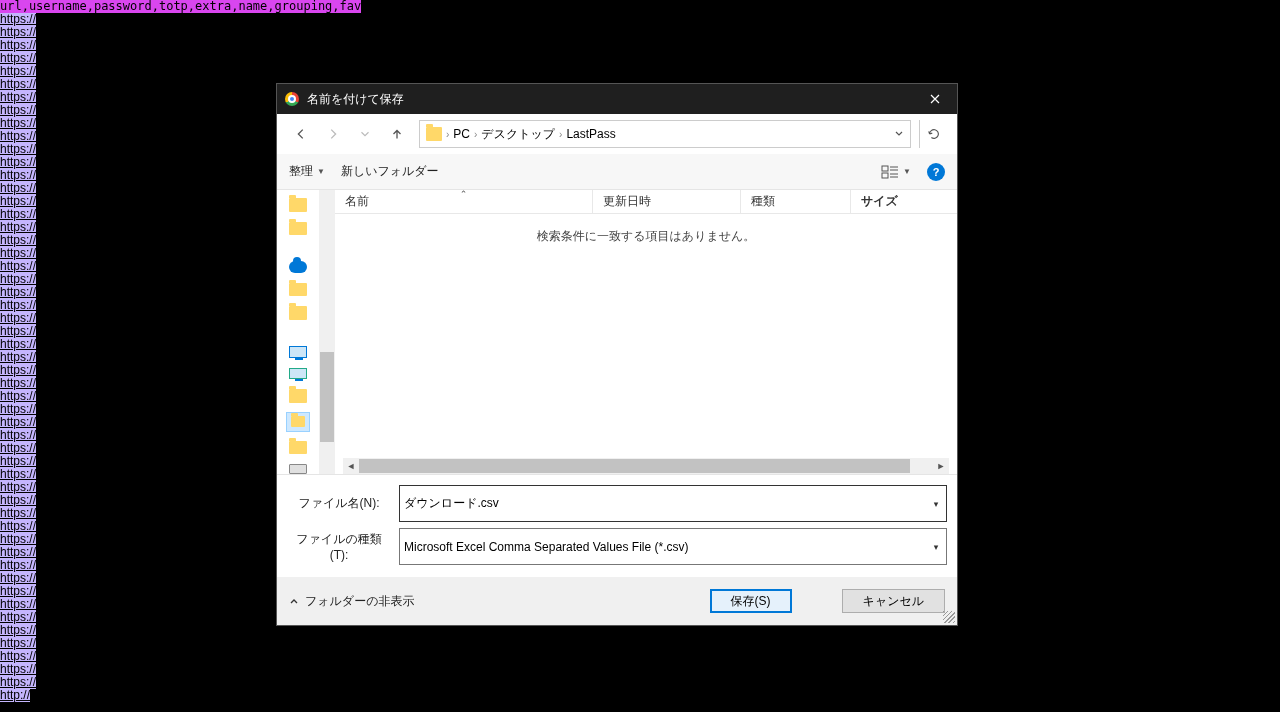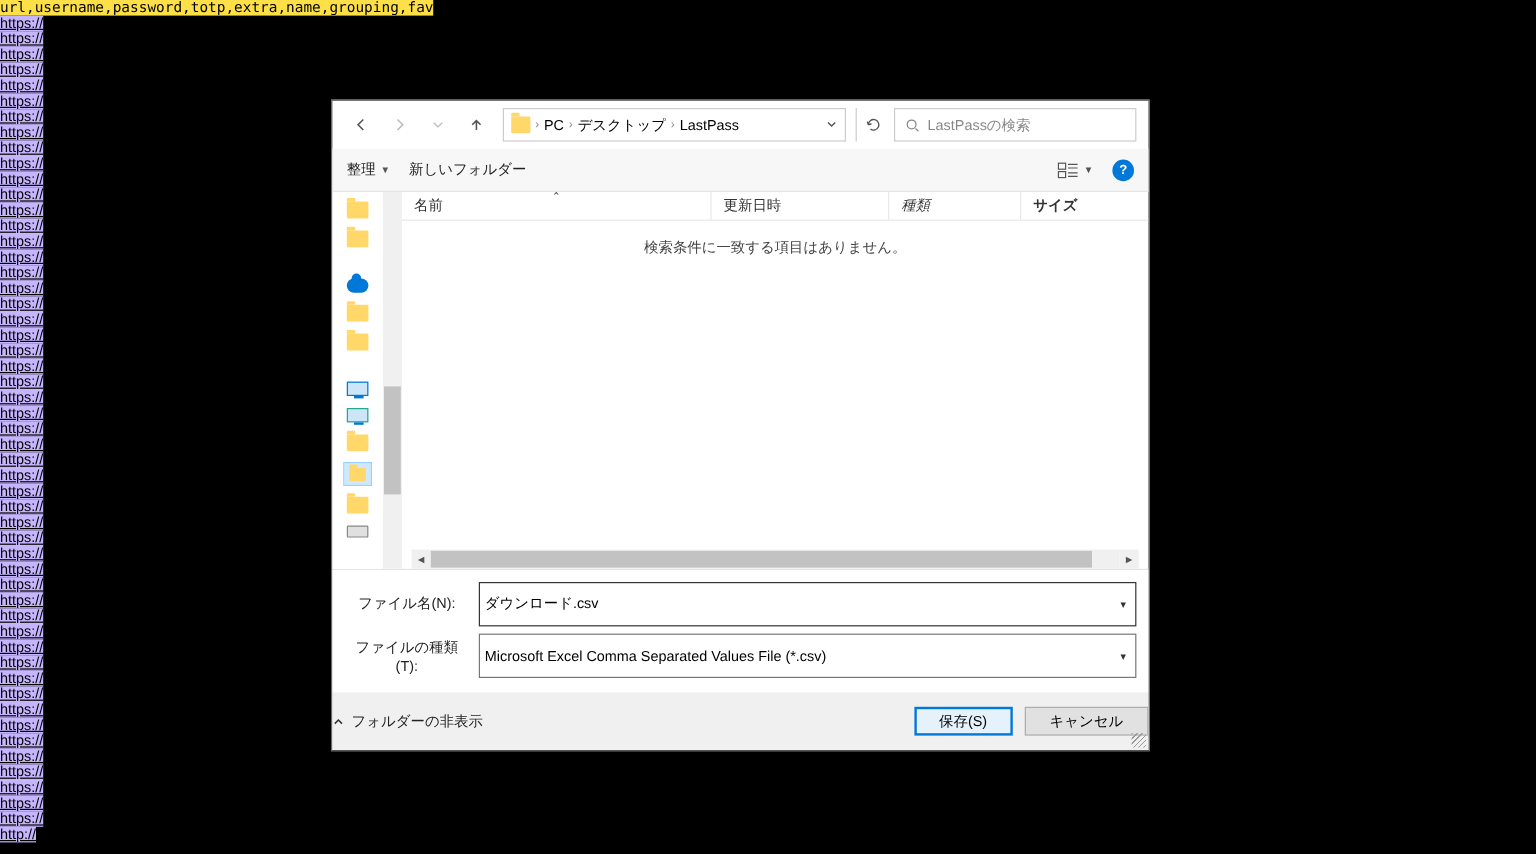--- a/index.html
+++ b/index.html
@@ -1,18 +1,18 @@
 <!DOCTYPE html>
 <html><head>
 <meta charset="utf-8">
 <style>
 * { box-sizing: border-box; margin: 0; padding: 0; font-family: "Yu Gothic UI", "Meiryo", sans-serif; }
 body { background: #000; width: 1280px; height: 712px; position: relative; overflow: hidden; }
 
-.bg-text { position: absolute; top: 0; left: 0; color: #000; background: #fde047; font-family: "MS Gothic", monospace; font-size: 12px; line-height: 13px; white-space: pre; }
+.bg-text { position: absolute; top: 0; left: 0; color: #000; background: #d946ef; font-family: "MS Gothic", monospace; font-size: 12px; line-height: 13px; white-space: pre; }
 .bg-lines { position: absolute; top: 13px; left: 0; color: #000; font-family: "MS Gothic", monospace; font-size: 12px; line-height: 13px; }
 .bg-lines div { background: #c4b5fd; display: inline-block; text-decoration: underline; }
 
 .dialog { position: absolute; left: 276px; top: 83px; width: 682px; height: 543px; background: #fff; box-shadow: 0 4px 20px rgba(0,0,0,.4); display: flex; flex-direction: column; border: 1px solid #555; }
 
 .titlebar { height: 30px; background: #1f1f1f; color: #fff; display: flex; align-items: center; padding: 0 0 0 8px; font-size: 12px; }
 .titlebar .chrome-icon { width: 14px; height: 14px; border-radius: 50%; background: conic-gradient(#ea4335 0 120deg,#34a853 120deg 240deg,#fbbc05 240deg 360deg); position: relative; margin-right: 8px; }
 .titlebar .chrome-icon::after { content:""; position:absolute; inset:3px; background:#4285f4; border:2px solid #fff; border-radius:50%; }
 .titlebar-title { flex:1; }
 .titlebar-close { width: 45px; height: 30px; display:flex; align-items:center; justify-content:center; color:#fff; }
@@ -49,51 +49,60 @@
 .ic.pc { width:18px; height:12px; border:1px solid #0078d7; background:#cde6f7; position:relative; }
 .ic.pc::after { content:""; position:absolute; bottom:-3px; left:5px; width:8px; height:2px; background:#0078d7; }
 .ic.drive { width:18px; height:10px; background:#e0e0e0; border:1px solid #888; border-radius:1px; }
 .ic.folder-sel { background:#cde8ff; outline:1px solid #99d1ff; padding:2px; width:22px; height:18px; display:flex; align-items:center; justify-content:center; }
 
 .list { flex:1; display:flex; flex-direction:column; position:relative; }
 .list-head { height:24px; display:flex; border-bottom:1px solid #e8e8e8; font-size:12px; color:#333; align-items:center; }
 .list-head > div { padding:0 10px; border-right:1px solid #e8e8e8; height:100%; display:flex; align-items:center; position:relative; }
 .col-name { width:258px; }
 .col-date { width:148px; }
-.col-type { width:110px;font-style:italic; }
+.col-type { width:110px; }
 .col-size { flex:1; border-right:0 !important;font-weight:bold; }
 .sort-caret { position:absolute; top:-1px; left:50%; transform:translateX(-50%); font-size:9px; color:#555; }
 .list-empty { text-align:center; font-size:12px; color:#444; padding:14px 0; }
 .list-hscroll { position:absolute; bottom:0; left:8px; right:8px; height:16px; display:flex; align-items:center; }
 .hs-arrow { width:16px; height:16px; background:#f0f0f0; display:flex; align-items:center; justify-content:center; font-size:9px; color:#555; }
 .hs-track { flex:1; height:16px; background:#f0f0f0; position:relative; }
 .hs-thumb { position:absolute; top:1px; bottom:1px; left:0; width:96%; background:#c2c2c2; }
 
 .inputs { padding:10px 10px 6px 10px; background:#fff; }
 .input-row { display:flex; align-items:center; margin-bottom:6px; font-size:12px; }
 .input-row label { width:112px; text-align:center; padding-right:8px; color:#222; }
 .combo { flex:1; height:37px; border:1px solid #777; display:flex; align-items:center; padding:0 4px; font-size:12px; background:#fff; position:relative; }
 .combo.filename { border:1px solid #333; }
 .combo .dd { position:absolute; right:2px; top:2px; bottom:2px; width:16px; display:flex; align-items:center; justify-content:center; color:#333; font-size:9px; }
 
-.footer { height:48px; background:#f0f0f0; display:flex; align-items:center; padding:0 0; gap:10px; font-size:12px; }
+.footer { height:48px; background:#f0f0f0; display:flex; align-items:center; padding:0 12px; gap:10px; font-size:12px; }
 .hide-folders { display:flex; align-items:center; gap:6px; color:#222; }
 .footer .sp { flex:1; }
-.btn { height:24px; padding:0 20px; border:1px solid #adadad; background:#e1e1e1; font-size:12px; display:flex; align-items:center; }
+.btn { height:24px; padding:0 20px; border:1px solid #adadad; background:#e1e1e1; font-size:12px; display:flex; align-items:center;margin-left:40px; }
 .btn.primary { border:2px solid #0078d7; background:#e5f1fb; padding:0 19px; height:24px; }
 .resize-grip { position:absolute; right:2px; bottom:2px; width:12px; height:12px; background:repeating-linear-gradient(135deg,#999 0 1px,transparent 1px 3px); }
 </style>
 </head>
 <body>
 
 <div class="bg-text">url,username,password,totp,extra,name,grouping,fav</div>
 <div class="bg-lines" id="bg-lines"><div>https://</div><br><div>https://</div><br><div>https://</div><br><div>https://</div><br><div>https://</div><br><div>https://</div><br><div>https://</div><br><div>https://</div><br><div>https://</div><br><div>https://</div><br><div>https://</div><br><div>https://</div><br><div>https://</div><br><div>https://</div><br><div>https://</div><br><div>https://</div><br><div>https://</div><br><div>https://</div><br><div>https://</div><br><div>https://</div><br><div>https://</div><br><div>https://</div><br><div>https://</div><br><div>https://</div><br><div>https://</div><br><div>https://</div><br><div>https://</div><br><div>https://</div><br><div>https://</div><br><div>https://</div><br><div>https://</div><br><div>https://</div><br><div>https://</div><br><div>https://</div><br><div>https://</div><br><div>https://</div><br><div>https://</div><br><div>https://</div><br><div>https://</div><br><div>https://</div><br><div>https://</div><br><div>https://</div><br><div>https://</div><br><div>https://</div><br><div>https://</div><br><div>https://</div><br><div>https://</div><br><div>https://</div><br><div>https://</div><br><div>https://</div><br><div>https://</div><br><div>https://</div><br><div>http://</div><br></div>
 
 <div class="dialog">
 
+  <div class="titlebar">
+    <div class="chrome-icon"></div>
+    <div class="titlebar-title">名前を付けて保存</div>
+    <div class="titlebar-close">
+      <svg viewBox="0 0 10 10">
+          <path d="M1 1 L9 9 M9 1 L1 9" stroke="#fff" stroke-width="1.2"></path>
+        </svg>
+    </div>
+  </div>
 
   <div class="navrow">
     <div class="nav-btn">
         <svg viewBox="0 0 16 16">
           <path d="M10 3 L5 8 L10 13" stroke="currentColor" stroke-width="1.5" fill="none"></path>
         </svg>
       </div>
     <div class="nav-btn disabled">
         <svg viewBox="0 0 16 16">
           <path d="M6 3 L11 8 L6 13" stroke="currentColor" stroke-width="1.5" fill="none"></path>
@@ -119,27 +128,20 @@
       <span>LastPass</span>
       <span class="addrdrop"><svg width="10" height="10" viewBox="0 0 10 10">
             <path d="M2 4 L5 7 L8 4" stroke="#555" stroke-width="1.2" fill="none"></path>
           </svg></span>
     </div>
     <div class="refresh-btn">
         <svg width="14" height="14" viewBox="0 0 16 16">
           <path d="M3 8 a5 5 0 1 1 2 4 M3 8 l-1 -3 M3 8 l3 -1" stroke="#555" stroke-width="1.3" fill="none"></path>
         </svg>
       </div>
-    <div class="searchbox">
-      <svg width="13" height="13" viewBox="0 0 16 16">
-          <circle cx="7" cy="7" r="4.5" stroke="#888" stroke-width="1.3" fill="none"></circle>
-          <path d="M11 11 L14 14" stroke="#888" stroke-width="1.3"></path>
-        </svg>
-      <span>LastPassの検索</span>
-    </div>
   </div>
 
   <div class="toolbar">
     <div class="tb-item">
         <span>整理</span>
         <span style="font-size:8px;color:#555">▼</span>
       </div>
     <div class="tb-item">新しいフォルダー</div>
     <div class="tb-spacer"></div>
     <div class="tb-view">

